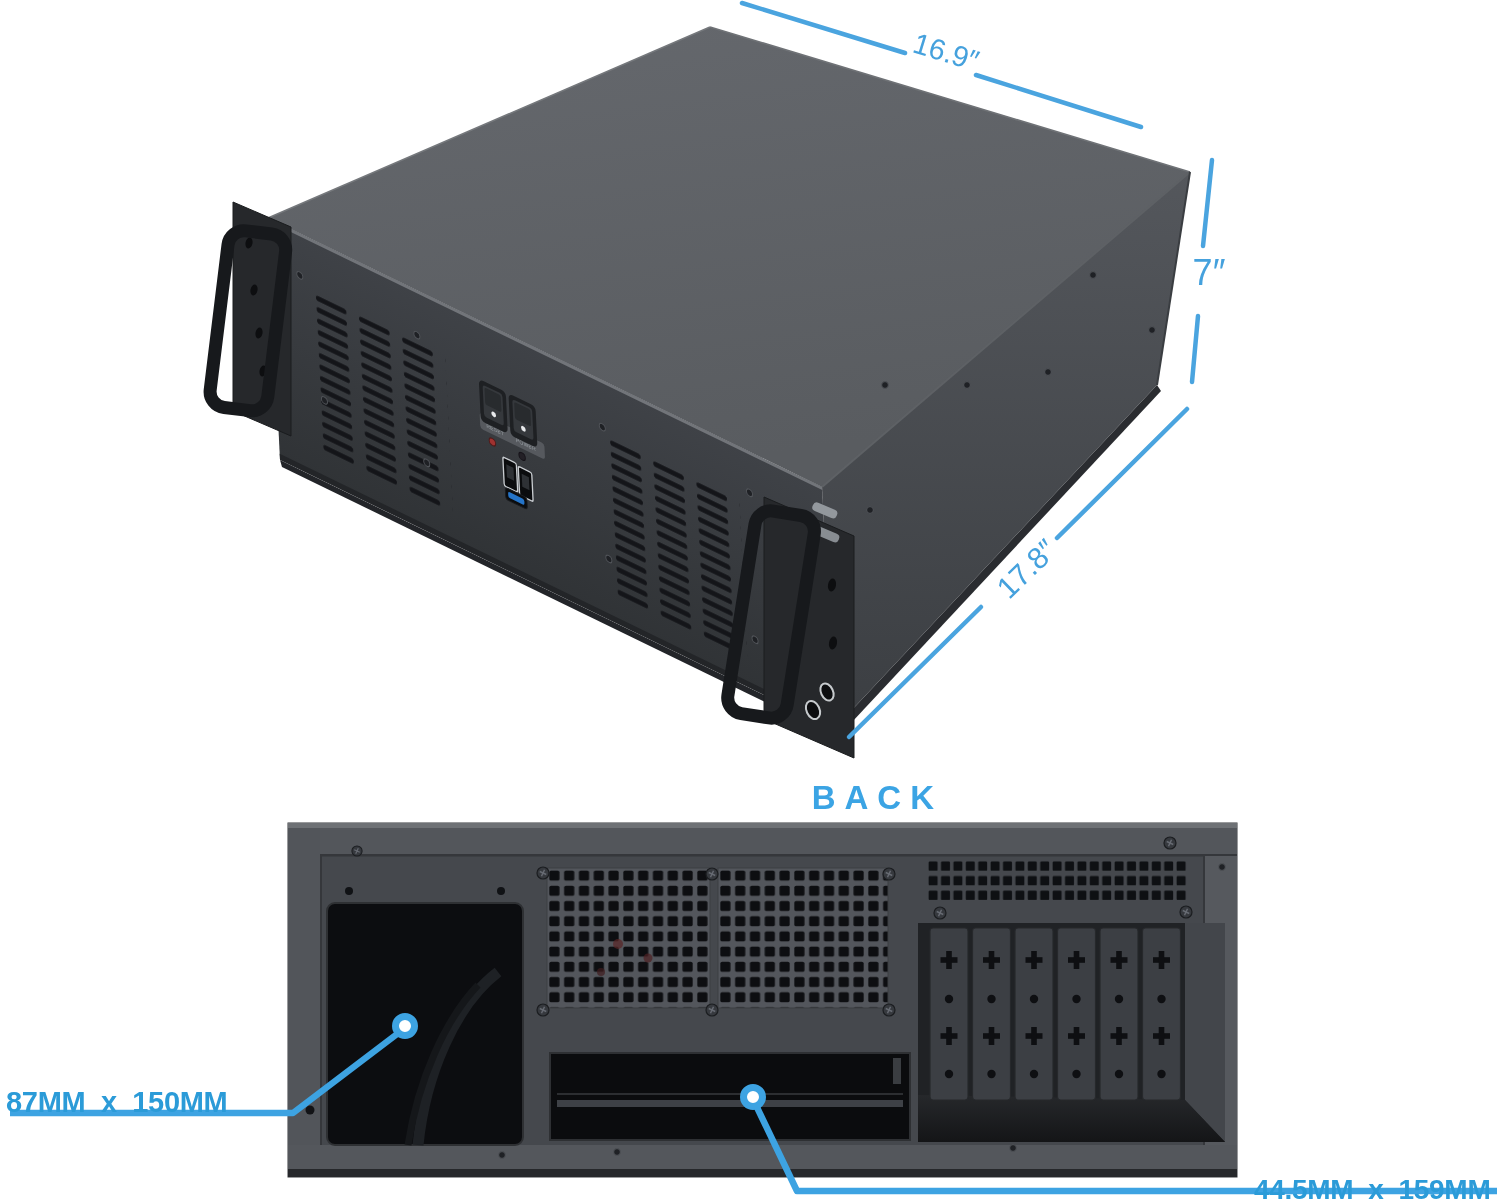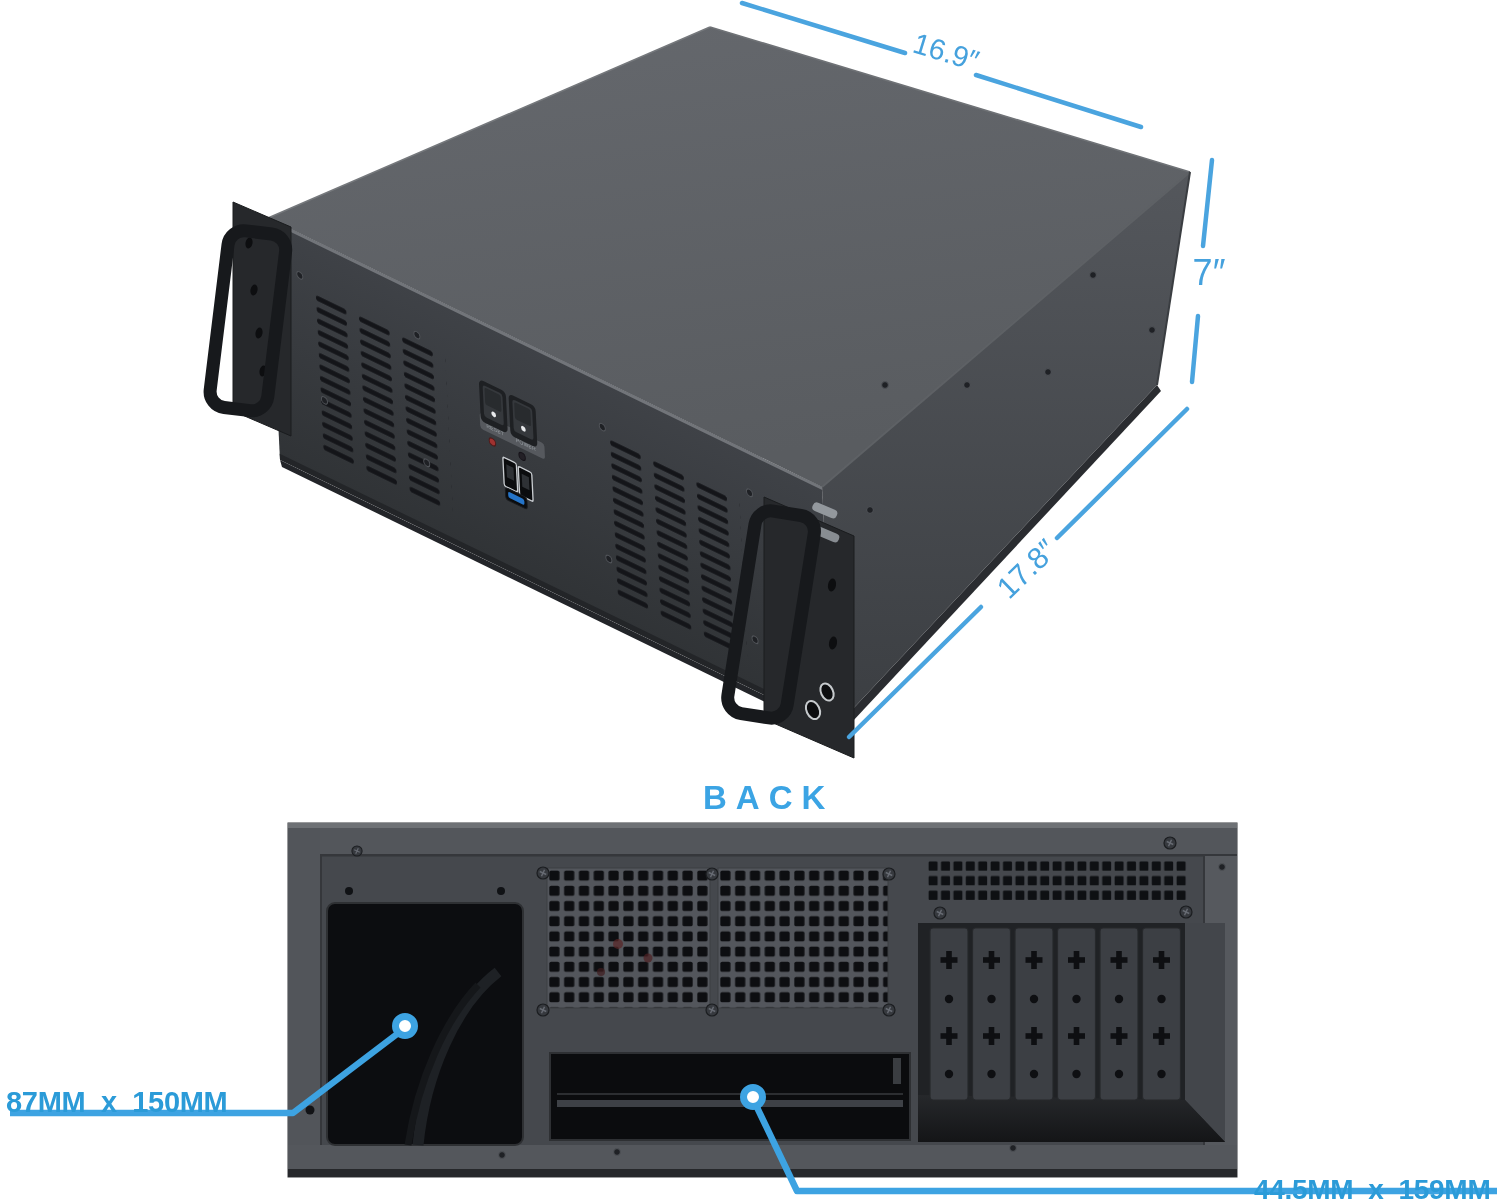--- a/index.html
+++ b/index.html
@@ -3,21 +3,21 @@
 <meta charset="utf-8">
 <style>
   html,body{margin:0;padding:0;background:#ffffff;}
   .stage{position:relative;width:1500px;height:1200px;background:#ffffff;overflow:hidden;
          font-family:"Liberation Sans",sans-serif;}
   .stage svg.art{position:absolute;left:0;top:0;display:block;}
   .dim-label{position:absolute;color:#45a1dd;font-weight:400;text-align:center;white-space:pre;}
   #dim-width{left:890px;top:36px;width:112px;font-size:29px;transform:rotate(17deg);}
   #dim-height{left:1186px;top:252px;width:46px;font-size:36px;}
   #dim-depth{left:972px;top:552px;width:110px;font-size:30px;transform:rotate(-44deg);}
-  .back-heading{position:absolute;left:703px;top:779px;width:240px;text-align:left;
+  .back-heading{position:absolute;left:703px;top:779px;width:240px;text-align:right;
       color:#3ba4e4;font-size:33px;font-weight:700;letter-spacing:9px;}
   .callout{position:absolute;color:#2b9bd8;font-weight:700;font-size:29px;line-height:42px;
       white-space:pre;letter-spacing:-0.3px;}
   #callout-psu{left:6px;top:997px;text-align:left;}
   #callout-io{left:1254px;top:1085px;font-size:28px;text-align:left;}
   .svg-microtext{font-family:"Liberation Sans",sans-serif;font-size:5.5px;fill:#9aa0a6;
       letter-spacing:.3px;}
 </style>
 </head>
 <body>

